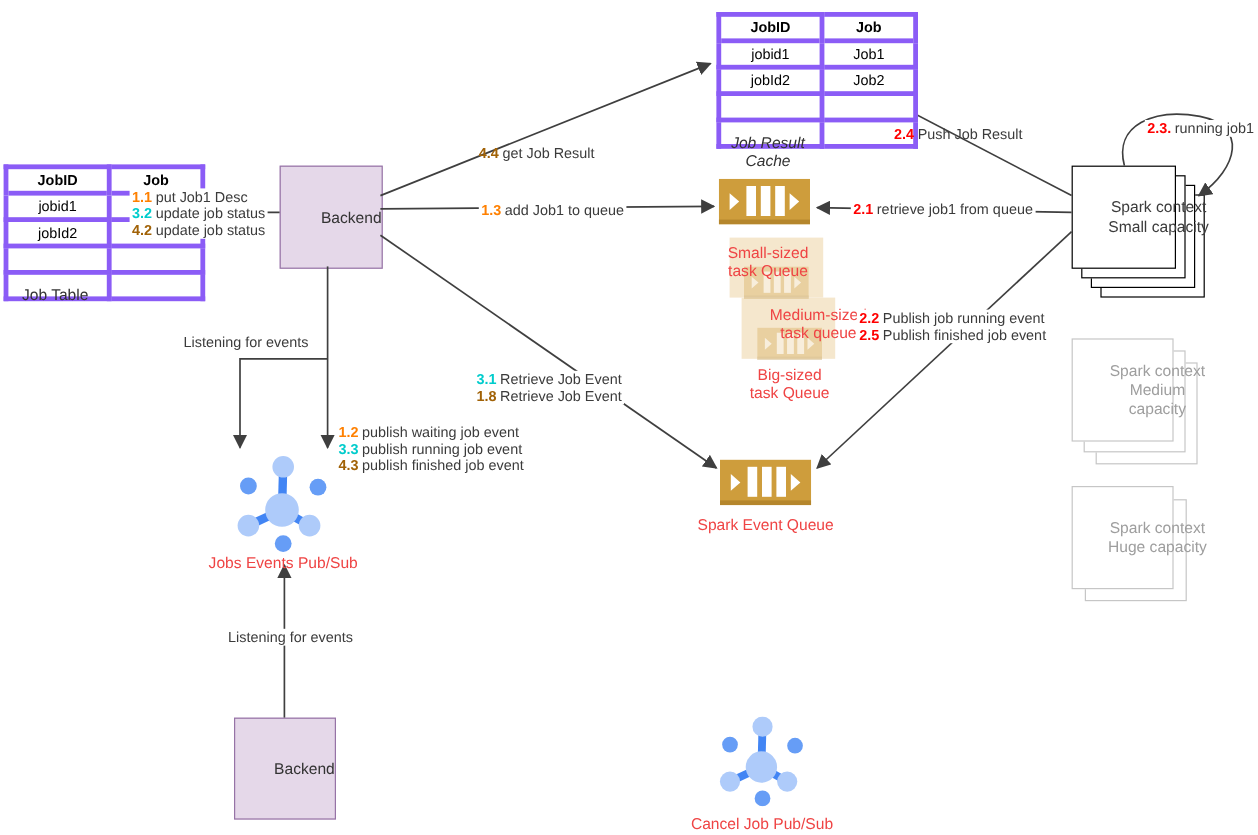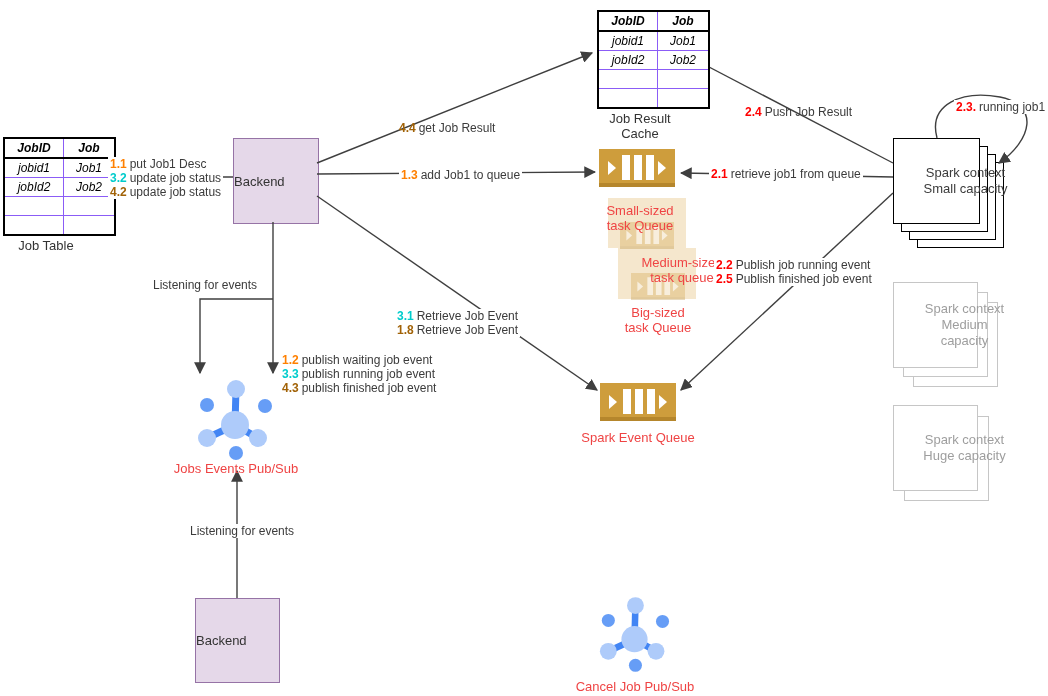--- a/index.html
+++ b/index.html
@@ -3,28 +3,28 @@
 <meta charset="utf-8">
 <style>
   html,body{margin:0;padding:0;background:#fff;}
   #canvas{position:relative;width:1048px;height:696px;background:#fff;overflow:hidden;
           font-family:"Liberation Sans",sans-serif;}
   .abs{position:absolute;}
   svg.lines{position:absolute;left:0;top:0;pointer-events:none;}
   
   table.dbtable{position:absolute;border-collapse:collapse;background:#fff;
                 font:12px "Liberation Sans",sans-serif;color:#000;}
-  table.dbtable th,table.dbtable td{border:1px solid #8b5cf6;height:18px;text-align:center;padding:0 7px;font-style:italic;}
+  table.dbtable th,table.dbtable td{border:4px solid #8b5cf6;height:18px;text-align:center;padding:0 19px;}
   table.dbtable{border:2px solid #000;}
   table.dbtable th{font-weight:700;border-bottom:2px solid #000;}
   table.dbtable .c1{width:44px;} table.dbtable .c2{width:36px;}
   .caption{position:absolute;font:13px/15px "Liberation Sans",sans-serif;color:#333;text-align:center;}
   
   .backend{position:absolute;width:84px;height:84px;background:#E5D8E9;border:1px solid #9673A6;
-           display:flex;align-items:center;justify-content:flex-start;
+           display:flex;align-items:center;justify-content:flex-end;
            font:13px "Liberation Sans",sans-serif;color:#333;}
   .stack-layer{position:absolute;width:85px;height:84px;background:#fff;border:1px solid #000;}
   .stack-layer.gray{border-color:#C6C6C6;width:83px;}
   .spark-text{display:flex;align-items:center;justify-content:center;width:100%;height:100%;
               font:13px/16px "Liberation Sans",sans-serif;color:#3B3B3B;text-align:center;margin-left:29px;}
   .spark-text.gray{color:#9E9E9E;}
   .tanbox{position:absolute;background:#F5E7CD;}
   .node-label{position:absolute;font:13px/15px "Liberation Sans",sans-serif;color:#ef4444;text-align:center;}
   
   .elabel{position:absolute;font:12px/14px "Liberation Sans",sans-serif;color:#3B3B3B;white-space:nowrap;}
@@ -162,21 +162,21 @@
       <tr data-name="table-row">
           <td></td>
           <td></td>
         </tr>
       <tr data-name="table-row">
           <td></td>
           <td></td>
         </tr>
     </tbody>
   </table>
-  <div class="caption" data-name="job-result-cache-caption" style="left:585px;top:111px;width:110px;">
+  <div class="caption" data-name="job-result-cache-caption" style="left:585px;top:111px;width:110px;font-style:italic;">
     <span>Job Result</span><br>
     <span>Cache</span>
   </div>
 
   <svg class="abs" data-name="small-task-queue-icon" style="left:599px;top:149px;" width="76" height="38">
       <use href="#queue-icon"></use>
     </svg>
   <svg class="watermark" data-name="medium-task-queue-icon" style="left:620px;top:222px;" width="54" height="27" viewBox="0 0 76 38">
       <use href="#queue-icon"></use>
     </svg>

